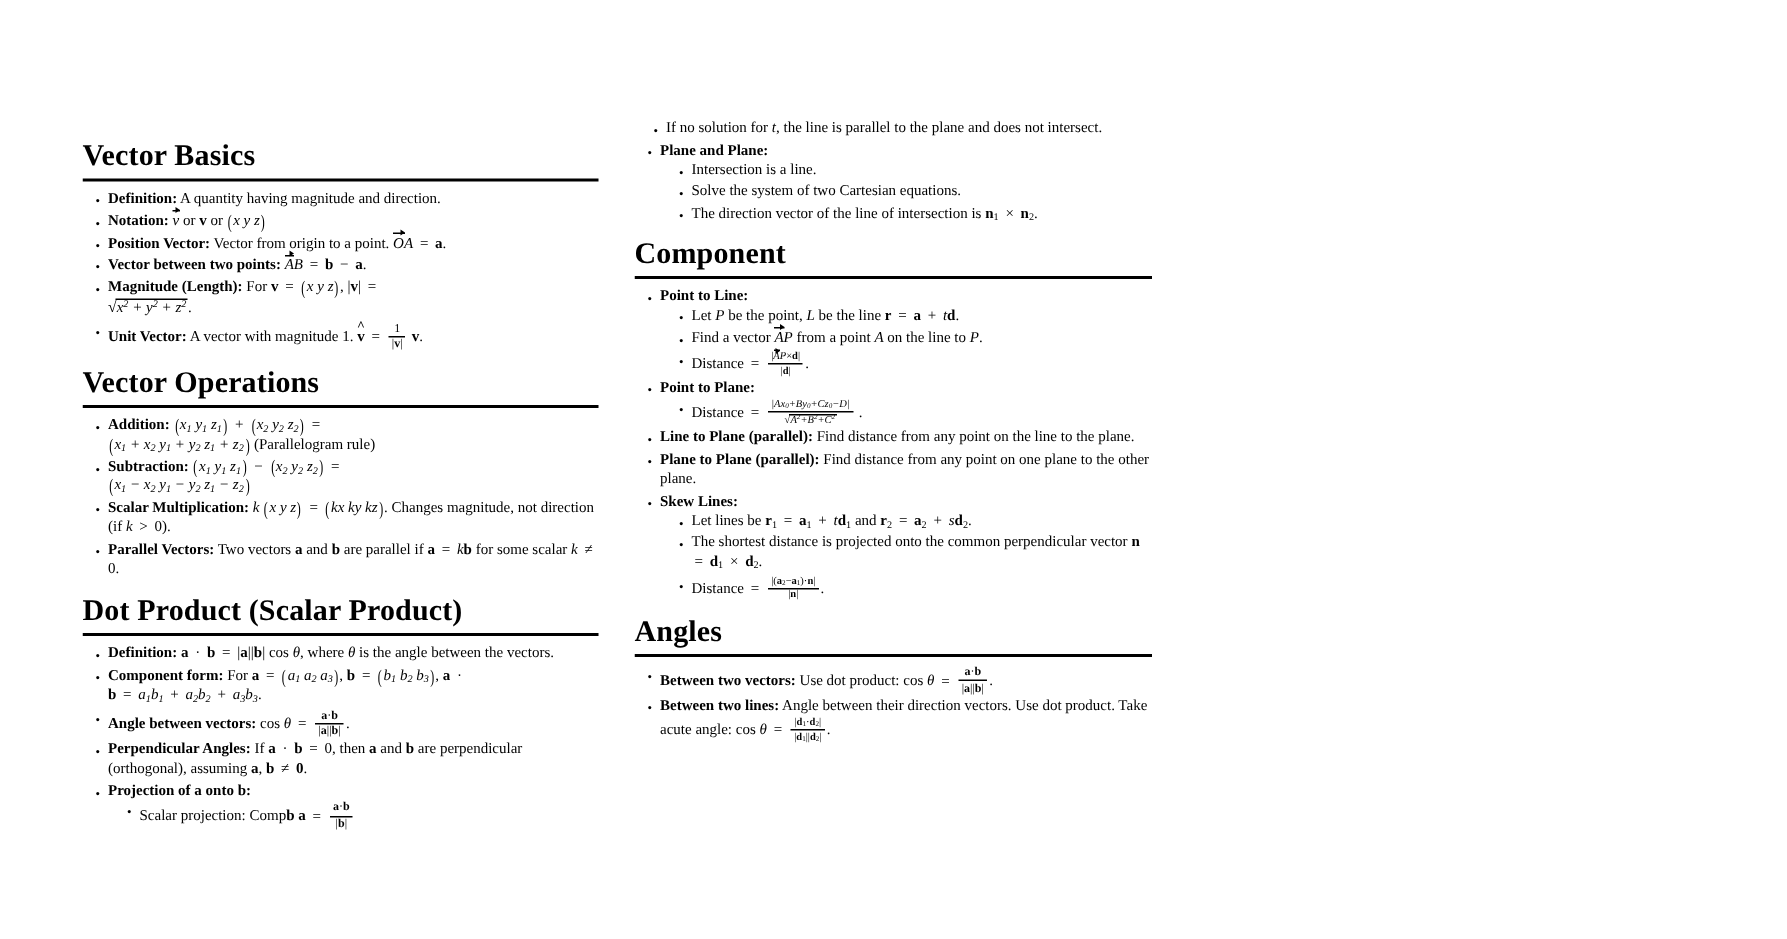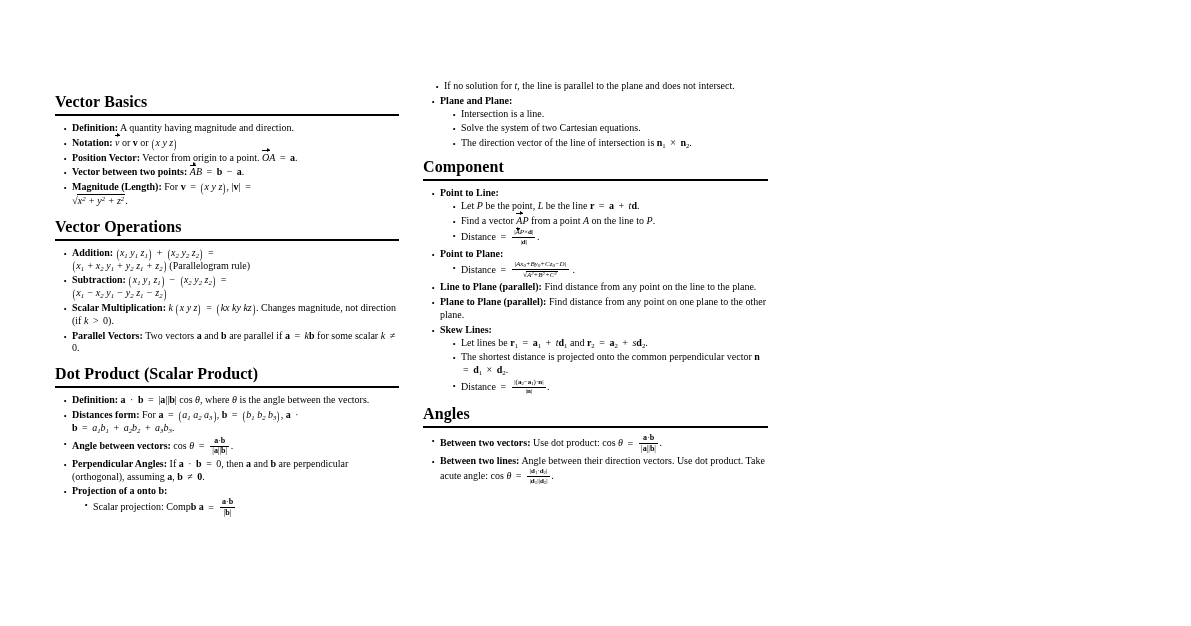--- a/index.html
+++ b/index.html
@@ -30,21 +30,21 @@
   }
   .col-left  { left: 55px;  height: 626px; }
   .col-right { left: 423px; width: 346px; height: 626px; }
 
   
   .col-left  .flow { position: absolute; top: 92px; left: 0; width: 345px; }
   .col-right .flow { position: absolute; top: 80px; left: 0; width: 346px; }
 
   h2.section {
     font-family: "Liberation Serif", "DejaVu Serif", serif;
-    font-size: 16px;
+    font-size: 20px;
     font-weight: bold;
     margin: 0 0 2px 0;
     padding: 0;
     line-height: 1.25;
     letter-spacing: 0.1px;
   }
   .rule {
     height: 0;
     border: 0;
     border-top: 2.2px solid #000;
@@ -218,20 +218,27 @@
           <span class="m"><span class="vec">A</span>B</span> <span class="op">=</span>
           <span class="bf">b</span> <span class="op">−</span> <span class="bf">a</span>.
         </li>
         <li class="item tight">
           <b class="term">Magnitude (Length):</b>
           For <span class="bf">v</span> <span class="op">=</span>
           <span class="m"><span class="paren">(</span>x&nbsp;y&nbsp;z<span class="paren">)</span></span>,
           |<span class="bf">v</span>| <span class="op">=</span><br>
           <span class="rad"><span class="sign">√</span><span class="body"><span class="m">x<sup>2</sup> + y<sup>2</sup> + z<sup>2</sup></span></span></span>.
         </li>
+        <li class="item loose">
+          <b class="term">Unit Vector:</b>
+          A vector with magnitude 1. <span class="bf"><span class="hat">v</span></span>
+          <span class="op">=</span>
+          <span class="frac"><span class="num mr">1</span><span class="den mr">|<span class="bf">v</span>|</span></span>
+          <span class="bf">v</span>.
+        </li>
       </ul>
 
       <h2 class="section" style="margin-top:9px">Vector Operations</h2>
       <div class="rule"></div>
 
       <ul class="lvl1">
         <li class="item tight">
           <b class="term">Addition:</b>
           <span class="m"><span class="paren">(</span>x<sub>1</sub>&nbsp;y<sub>1</sub>&nbsp;z<sub>1</sub><span class="paren">)</span></span>
           <span class="op">+</span>
@@ -269,21 +276,21 @@
 
       <ul class="lvl1">
         <li class="item tight">
           <b class="term">Definition:</b>
           <span class="bf">a</span> <span class="op">·</span> <span class="bf">b</span>
           <span class="op">=</span> |<span class="bf">a</span>||<span class="bf">b</span>|
           <span class="mr">cos</span> <span class="m">θ</span>, where <span class="m">θ</span> is the angle between
           the vectors.
         </li>
         <li class="item tight">
-          <b class="term">Distances form:</b>
+          <b class="term">Component form:</b>
           For <span class="bf">a</span> <span class="op">=</span>
           <span class="m"><span class="paren">(</span>a<sub>1</sub>&nbsp;a<sub>2</sub>&nbsp;a<sub>3</sub><span class="paren">)</span></span>,
           <span class="bf">b</span> <span class="op">=</span>
           <span class="m"><span class="paren">(</span>b<sub>1</sub>&nbsp;b<sub>2</sub>&nbsp;b<sub>3</sub><span class="paren">)</span></span>,
           <span class="bf">a</span> <span class="op">·</span><br>
           <span class="bf">b</span> <span class="op">=</span>
           <span class="m">a<sub>1</sub>b<sub>1</sub></span> <span class="op">+</span>
           <span class="m">a<sub>2</sub>b<sub>2</sub></span> <span class="op">+</span>
           <span class="m">a<sub>3</sub>b<sub>3</sub></span>.
         </li>

